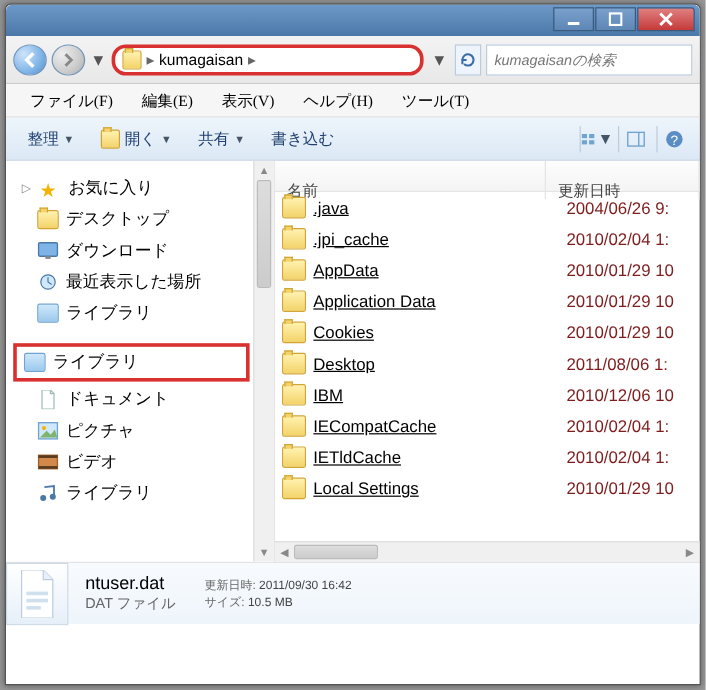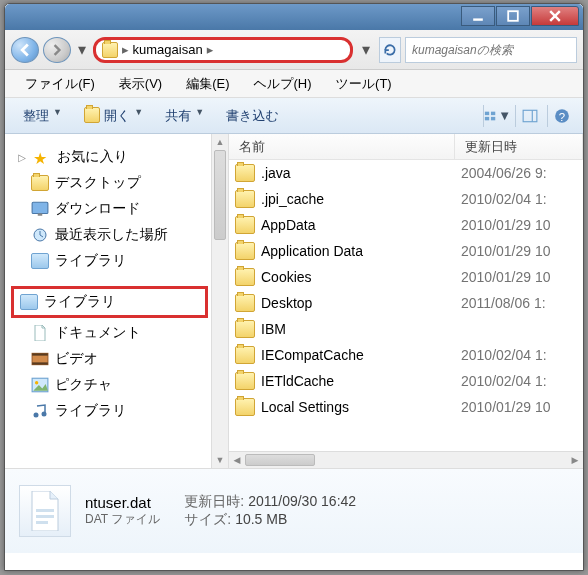--- a/index.html
+++ b/index.html
@@ -16,24 +16,24 @@
   .navbtn.drop { width:14px; height:20px; border-radius:0; background:none; border:none; color:#555;}
   .breadcrumb { flex:1; height:26px; border:3px solid #d93030; border-radius:12px; background:#fff; display:flex; align-items:center; padding:0 6px; gap:4px; font-size:13px;}
   .bc-icon { width:16px; height:16px; background: linear-gradient(#fff2b0,#f3d36a); border:1px solid #d1a534; border-radius:2px; position:relative;}
   .bc-icon::before { content:""; position:absolute; top:-3px; left:1px; width:5px; height:3px; background:#f3d36a; border:1px solid #d1a534; border-bottom:none; }
   .bc-sep { color:#666; }
   .refresh-drop { width:18px; color:#555; display:flex; justify-content:center;}
   .refresh { width:22px; height:26px; border:1px solid #bcd; background:#eef4fb; display:flex; align-items:center; justify-content:center; color:#4a78a8;}
   .search { flex:0 0 172px; height:26px; border:1px solid #bcd; background:#fff; padding:0 6px; font-size:12px; font-style:italic; color:#999;}
 
   .menubar { height: 28px; background:#f6f6f6; border-bottom:1px solid #ddd; display:flex; align-items:center; padding: 0 10px; gap:4px; font-size:13px;}
-  .menuitem { padding: 3px 10px; cursor:pointer;}
+  .menuitem { padding: 3px 10px; cursor:pointer;font-family:Liberation Serif, serif;}
 
   .toolbar { height: 36px; background: linear-gradient(#eef5fb,#dbe8f5); border-bottom:1px solid #bcd; display:flex; align-items:center; padding:0 8px; gap:2px; font-size:13px;}
-  .tbbtn { padding: 4px 10px; display:flex; align-items:flex-start; gap:4px; cursor:pointer; color:#204070;}
+  .tbbtn { padding: 4px 10px; display:flex; align-items:center; gap:4px; cursor:pointer; color:#204070;}
   .tbbtn .drop { font-size:9px; color:#456;}
   .tbicon { width:16px; height:16px; }
   .tspacer { flex:1; }
   .viewbtns { display:flex; align-items:center; gap:4px;}
   .vbtn { width:28px; height:22px; border-left:1px solid #bcd; display:flex; align-items:center; justify-content:center; color:#456;}
 
   .body { display:flex; height: 334px; }
   .sidebar { width: 224px; border-right:1px solid #ddd; overflow:hidden; padding: 10px 0; font-size:14px; position:relative; background:#fff;}
   .side-scroll { position:absolute; right:0; top:0; bottom:0; width:17px; background:#f0f0f0; border-left:1px solid #ddd;}
   .side-scroll .thumb { position:absolute; left:2px; right:2px; top:16px; height:90px; background:linear-gradient(#ddd,#ccc); border:1px solid #bbb; border-radius:2px;}
@@ -44,38 +44,38 @@
   .tree-item.highlighted { border:3px solid #d93030; margin:2px 20px 2px 6px; padding: 4px 6px;}
   .t-icon { width:18px; height:16px; flex-shrink:0; }
   .star { color:#f5b301; font-size:16px;}
   .foldericon { background:linear-gradient(#fff2b0,#f3d36a); border:1px solid #d1a534; border-radius:2px; position:relative;}
   .foldericon::before { content:""; position:absolute; top:-3px; left:1px; width:5px; height:3px; background:#f3d36a; border:1px solid #d1a534; border-bottom:none;}
   .lib-icon { background:linear-gradient(#cfe8fb,#9cc8ec); border:1px solid #6fa3d1; border-radius:2px;}
   .caret { width:10px; color:#888; font-size:10px; display:inline-block; text-align:center;}
 
   .content { flex:1; display:flex; flex-direction:column; font-size:14px; position:relative;}
   .col-headers { display:flex; border-bottom:1px solid #e4e4e4; background:linear-gradient(#fdfdfd,#f4f4f4); height:26px;}
-  .col-h { padding:4px 10px; border-right:1px solid #e4e4e4; color:#444; font-size:13px;}
+  .col-h { padding:16px 10px; border-right:1px solid #e4e4e4; color:#444; font-size:13px;}
   .files { flex:1; overflow:hidden; }
   .file-row { display:flex; align-items:center; padding: 4px 6px; cursor:pointer;}
   .f-icon { width:20px; height:18px; margin-right:6px; flex-shrink:0;}
-  .f-name { flex:0 0 200px; white-space:nowrap; overflow:hidden;}
-  .f-date { color:#737373; white-space:nowrap; overflow:hidden;}
+  .f-name { flex:0 0 200px; white-space:nowrap; overflow:hidden;text-decoration:underline;}
+  .f-date { color:#7f1d1d; white-space:nowrap; overflow:hidden;margin-left:11px;}
   .hscroll { height:17px; background:#f0f0f0; border-top:1px solid #ddd; position:relative;}
   .hscroll .thumb { position:absolute; top:2px; bottom:2px; left:16px; width:70px; background:linear-gradient(#ddd,#ccc); border:1px solid #bbb; border-radius:2px;}
   .hscroll .arr { position:absolute; top:0; bottom:0; width:16px; display:flex; align-items:center; justify-content:center; color:#888; font-size:9px;}
   .hscroll .arr.l { left:0; } .hscroll .arr.r { right:0; }
 
-  .details { height:85px; border-top:1px solid #ddd; background:linear-gradient(#f8fbfe,#eef5fb); display:flex; align-items:center; padding:6px 14px; gap:14px;}
+  .details { height:52px; border-top:1px solid #ddd; background:linear-gradient(#f8fbfe,#eef5fb); display:flex; align-items:center; padding:6px 0; gap:14px;}
   .thumb-file { width:52px; height:52px; background:linear-gradient(#fff,#e6eff8); border:1px solid #cfdbe7; display:flex; align-items:center; justify-content:center;}
   .thumb-file svg { width:34px; height:40px;}
   .det-text { font-size:13px;}
   .det-name { font-size:15px; }
   .det-sub { color:#666; font-size:12px;}
-  .det-kv { margin-left: 10px; color:#444; font-size:14px;}
+  .det-kv { margin-left: 10px; color:#444; font-size:10px;}
   .det-kv .k { color:#666;}
 </style>
 </head>
 <body>
 
 <div class="window">
 
   <div class="titlebar">
     <div class="winbtn">
         <svg viewBox="0 0 10 10">
@@ -118,22 +118,22 @@
         <svg viewBox="0 0 12 12" width="14" height="14">
           <path d="M2 6 a4 4 0 1 1 1.2 2.8" fill="none" stroke="#3a6da8" stroke-width="1.5"></path>
           <path d="M2 9 L2 6 L5 6" fill="none" stroke="#3a6da8" stroke-width="1.5"></path>
         </svg>
       </div>
     <input class="search" placeholder="kumagaisanの検索" style="">
   </div>
 
   <div class="menubar">
     <span class="menuitem">ファイル(F)</span>
+    <span class="menuitem">編集(E)</span>
     <span class="menuitem">表示(V)</span>
-    <span class="menuitem">編集(E)</span>
     <span class="menuitem">ヘルプ(H)</span>
     <span class="menuitem">ツール(T)</span>
   </div>
 
   <div class="toolbar">
     <div class="tbbtn">
         <span>整理</span>
         <span class="drop">▼</span>
       </div>
     <div class="tbbtn">
@@ -210,33 +210,33 @@
       </div>
       <div class="tree-item">
         <span class="t-icon"><svg viewBox="0 0 14 16" width="18" height="16">
               <path d="M2 0 h7 l3 3 v13 h-10 z" fill="#fff" stroke="#9bb"></path>
               <path d="M9 0 v3 h3" fill="none" stroke="#9bb"></path>
             </svg></span>
         <span>ドキュメント</span>
       </div>
       <div class="tree-item">
         <span class="t-icon"><svg viewBox="0 0 16 14" width="18" height="16">
+              <rect x="1" y="1" width="14" height="12" fill="#cfe8fb" stroke="#6fa3d1"></rect>
+              <circle cx="5" cy="5" r="1.5" fill="#f5b301"></circle>
+              <path d="M2 12 L7 7 L10 10 L13 6 L15 12 z" fill="#7fb46f"></path>
+            </svg></span>
+        <span>ピクチャ</span>
+      </div>
+      <div class="tree-item">
+        <span class="t-icon"><svg viewBox="0 0 16 14" width="18" height="16">
               <rect x="1" y="2" width="14" height="10" fill="#d18a4a" stroke="#a05f2a"></rect>
               <rect x="1" y="2" width="14" height="2" fill="#5a3b1f"></rect>
               <rect x="1" y="10" width="14" height="2" fill="#5a3b1f"></rect>
             </svg></span>
         <span>ビデオ</span>
-      </div>
-      <div class="tree-item">
-        <span class="t-icon"><svg viewBox="0 0 16 14" width="18" height="16">
-              <rect x="1" y="1" width="14" height="12" fill="#cfe8fb" stroke="#6fa3d1"></rect>
-              <circle cx="5" cy="5" r="1.5" fill="#f5b301"></circle>
-              <path d="M2 12 L7 7 L10 10 L13 6 L15 12 z" fill="#7fb46f"></path>
-            </svg></span>
-        <span>ピクチャ</span>
       </div>
       <div class="tree-item">
         <span class="t-icon"><svg viewBox="0 0 16 16" width="18" height="16">
               <path d="M5 3 L13 2 V11" stroke="#4a78a8" fill="none" stroke-width="1.5"></path>
               <circle cx="4" cy="12" r="2.5" fill="#4a78a8"></circle>
               <circle cx="12" cy="11" r="2.5" fill="#4a78a8"></circle>
             </svg></span>
         <span>ライブラリ</span>
       </div>
       <div class="side-scroll">
@@ -278,20 +278,21 @@
             <span class="f-date">2010/01/29 10</span>
           </div>
           <div class="file-row">
             <span class="f-icon foldericon"></span>
             <span class="f-name">Desktop</span>
             <span class="f-date">2011/08/06 1:</span>
           </div>
           <div class="file-row">
             <span class="f-icon foldericon"></span>
             <span class="f-name">IBM</span>
+            <span class="f-date">2010/12/06 10</span>
           </div>
           <div class="file-row">
             <span class="f-icon foldericon"></span>
             <span class="f-name">IECompatCache</span>
             <span class="f-date">2010/02/04 1:</span>
           </div>
           <div class="file-row">
             <span class="f-icon foldericon"></span>
             <span class="f-name">IETldCache</span>
             <span class="f-date">2010/02/04 1:</span>

